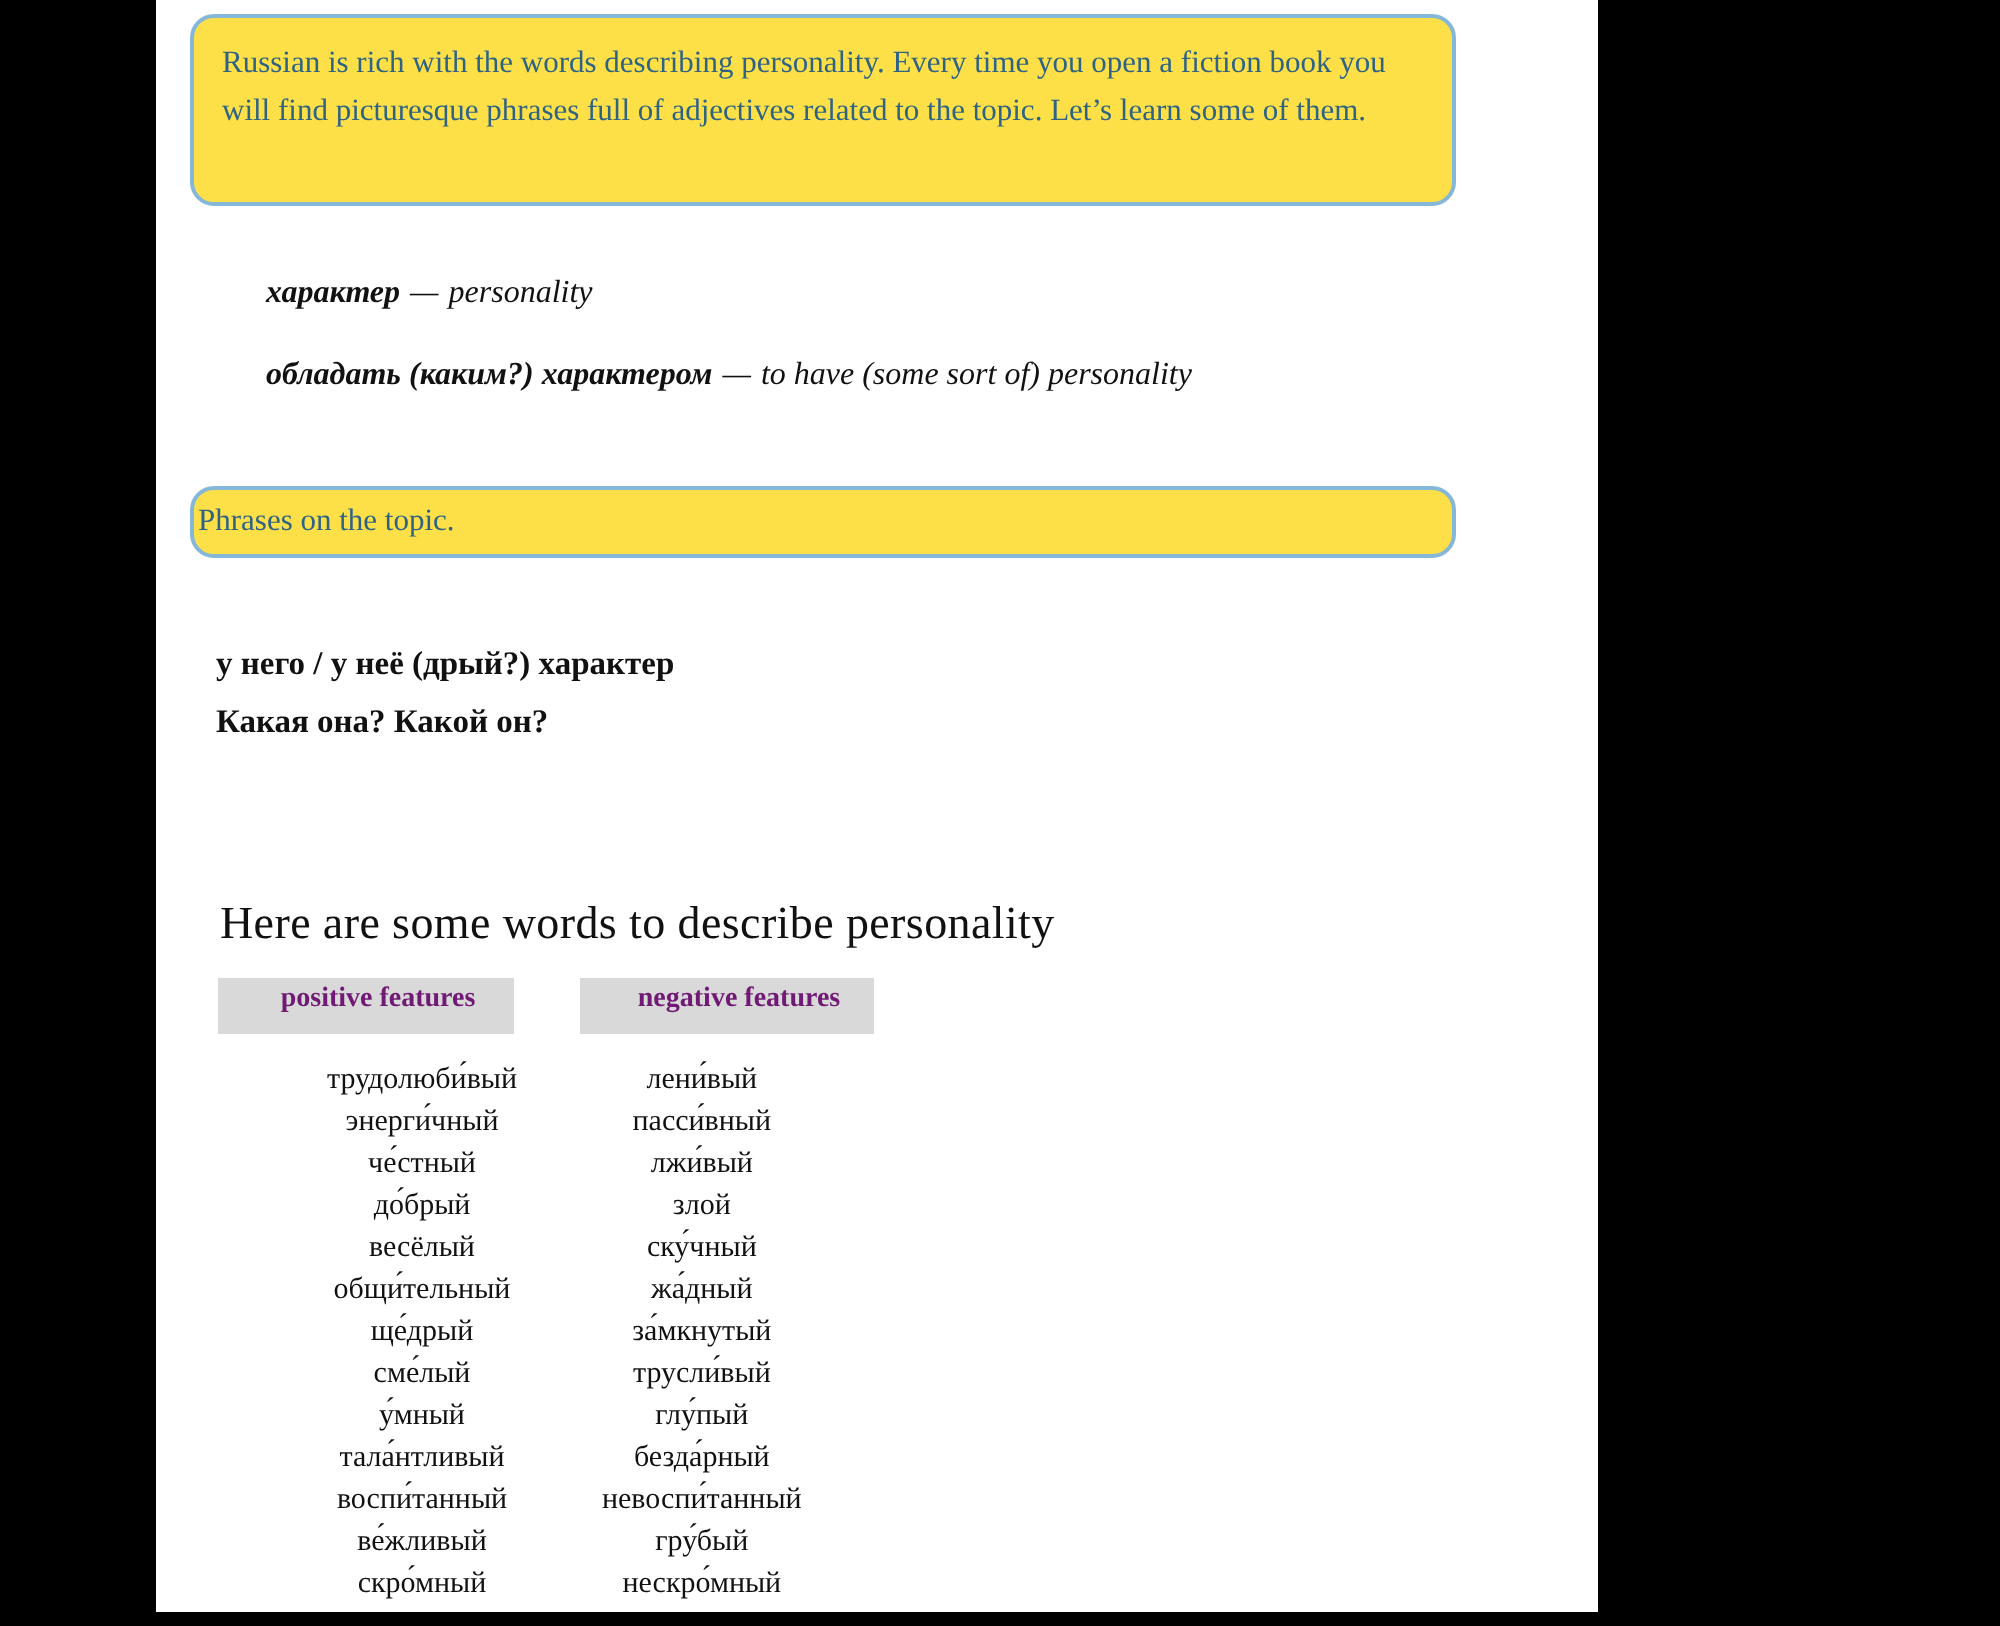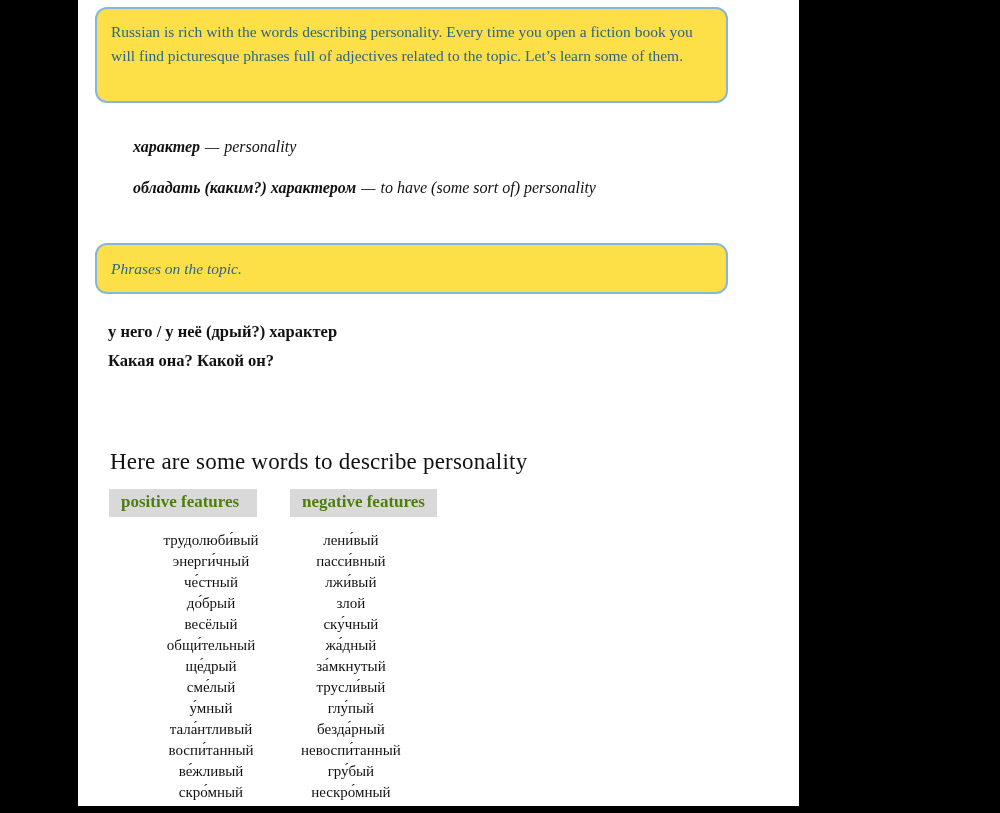--- a/index.html
+++ b/index.html
@@ -24,24 +24,23 @@
     font-size:15.5px;
     background:#fde047;
   }
   .callout-intro{
     top:7px;height:96px;
     padding:11px 6px 10px 14px;
     line-height:24px;
   }
   .callout-intro p{margin:0;}
   .callout-phrases{
-    top:243px;height:51px;
+    top:243px;height:36px;
     display:flex;align-items:center;
-    padding-left:14px;
-    font-style:italic;
+    padding-left:2px;
   }
   .callout-phrases p{margin:0;}
   .vocab{
     position:absolute;left:43px;top:120px;
     font-size:16px;color:#111;
   }
   .vocab p{margin:12px;line-height:29px;font-style:italic;}
   .vocab .ru{font-weight:bold;}
   .sep{margin:0 5px;}
   .phrase-lines{
@@ -57,22 +56,23 @@
     white-space:nowrap;
   }
   .feature-headers{
     position:absolute;left:31px;top:489px;
     display:flex;
   }
   .feature-header{
     background:#d9d9d9;
     box-sizing:border-box;
     height:28px;
-    font-weight:bold;font-size:17px;color:#4d7c0f;
+    font-weight:bold;font-size:14px;color:#701a75;
     padding:3px 0 0 12px;
+    text-align:center;
   }
   .fh-pos{width:148px;margin-right:33px;}
   .fh-neg{width:147px;}
   .word-columns{
     position:absolute;left:43px;top:530px;
     display:flex;
     font-size:15px;color:#111;text-align:center;
   }
   .word-col-positive{width:180px;}
   .word{line-height:21px;white-space:nowrap;}

